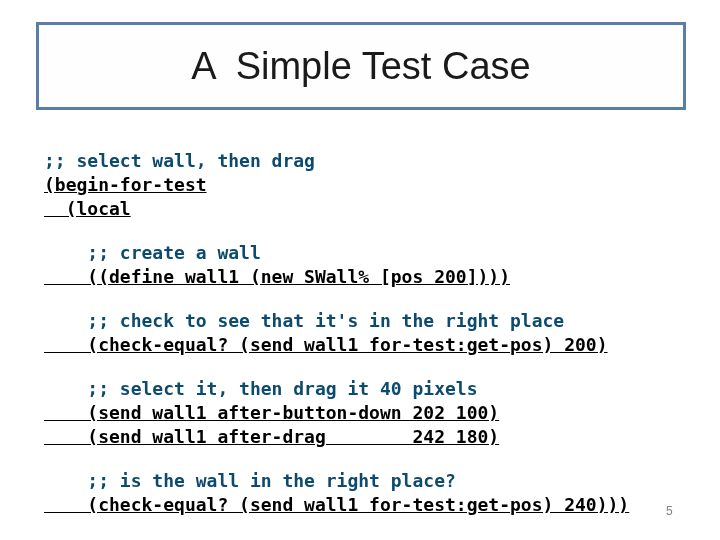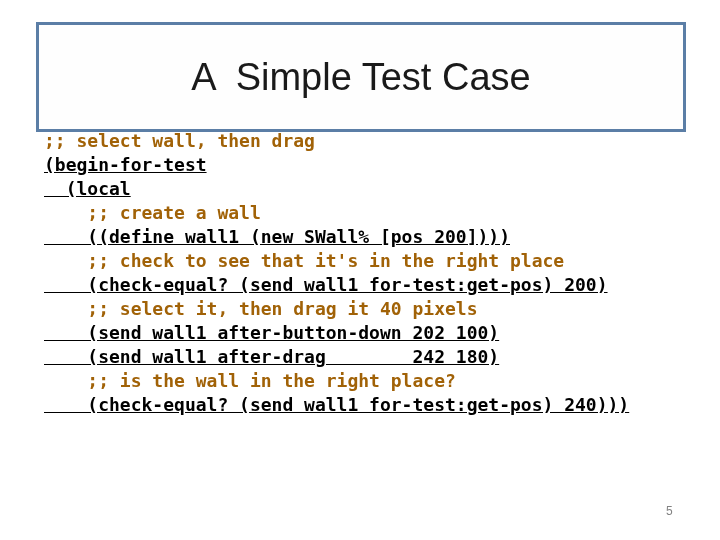--- a/index.html
+++ b/index.html
@@ -15,21 +15,21 @@
   .slide {
     position: absolute;
     inset: 0;
     background: #ffffff;
   }
   .title-box {
     position: absolute;
     left: 36px;
     top: 22px;
     width: 650px;
-    height: 110px;
+    height: 88px;
     border: 3px solid #5B7EA6;
     background: #fefefe;
     display: flex;
     align-items: center;
     justify-content: center;
   }
   .title-text {
     font-family: "Liberation Sans", sans-serif;
     font-size: 38px;
     font-weight: 400;
@@ -42,21 +42,21 @@
     left: 44px;
     top: 129px;
     font-family: "DejaVu Sans Mono", "Liberation Mono", monospace;
     font-size: 18px;
     font-weight: bold;
     line-height: 24px;
     white-space: pre;
   }
   .code-line { white-space: pre; }
   .code-line.code    { color: #000000; text-decoration: underline; }
-  .code-line.comment { color: #a16207; }
+  .code-line.comment { color: #0c4a6e; margin-top: 20px; }
   .page-number {
     position: absolute;
     left: 666px;
     top: 504px;
     font-family: "Liberation Sans", sans-serif;
     font-size: 12px;
     color: #828282;
   }
 </style>
 </head>

